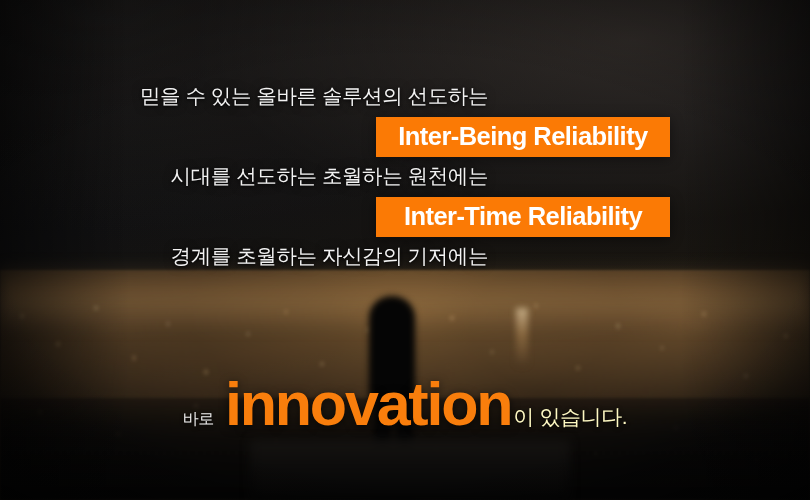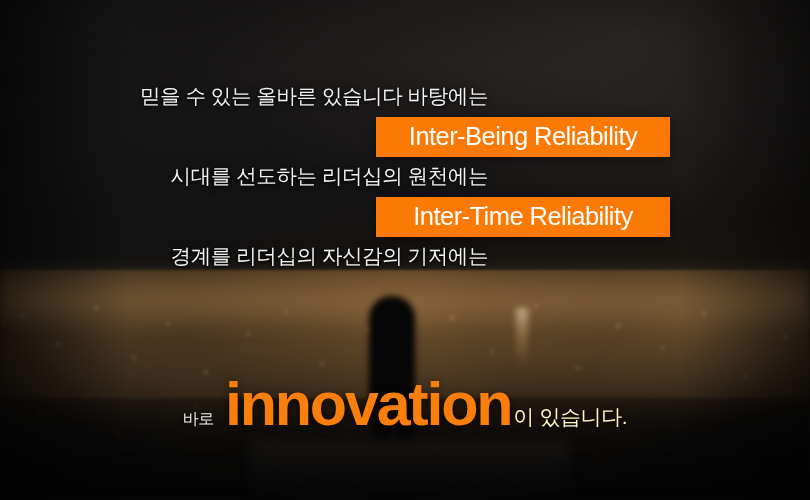--- a/index.html
+++ b/index.html
@@ -177,21 +177,21 @@
     justify-content: center;
     box-shadow: 0 2px 12px rgba(0,0,0,0.45);
   }
   .hl-box.b1 { top: 117px; }
   .hl-box.b2 { top: 197px; }
   .hl-box.b3 { top: 277px; }
 
   .hl-text {
     color: #ffffff;
     font-size: 25.5px;
-    font-weight: normal;
+    font-weight: bold;
     letter-spacing: -0.55px;
     white-space: nowrap;
     line-height: 1;
   }
 
   
   .strap {
     position: absolute;
     left: 0;
     right: 0;
@@ -242,31 +242,31 @@
     <span class="torso"></span>
     <span class="legL"></span>
     <span class="legR"></span>
   </div>
   <div class="bg-layer bg-foreground"></div>
   <div class="bg-layer bg-ledge"></div>
   <div class="bg-layer bg-vignette"></div>
 
   <div class="content">
 
-    <div class="kr-line l1">믿을 수 있는 올바른 있습니다 바탕에는</div>
+    <div class="kr-line l1">믿을 수 있는 올바른 솔루션의 선도하는</div>
     <div class="hl-box b1">
       <span class="hl-text">Inter-Being Reliability</span>
     </div>
 
-    <div class="kr-line l2">시대를 선도하는 리더십의 원천에는</div>
+    <div class="kr-line l2">시대를 선도하는 초월하는 원천에는</div>
     <div class="hl-box b2">
       <span class="hl-text">Inter-Time Reliability</span>
     </div>
 
-    <div class="kr-line l3">경계를 리더십의 자신감의 기저에는</div>
+    <div class="kr-line l3">경계를 초월하는 자신감의 기저에는</div>
 
     <div class="strap">
       <span class="strap-pre">바로</span>
       <span class="strap-word">innovation</span>
       <span class="strap-post">이 있습니다.</span>
     </div>
 
   </div>
 </div>
 

